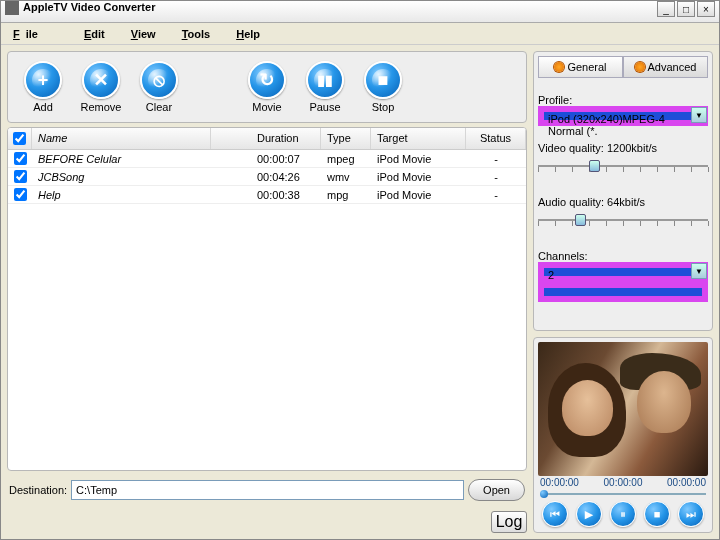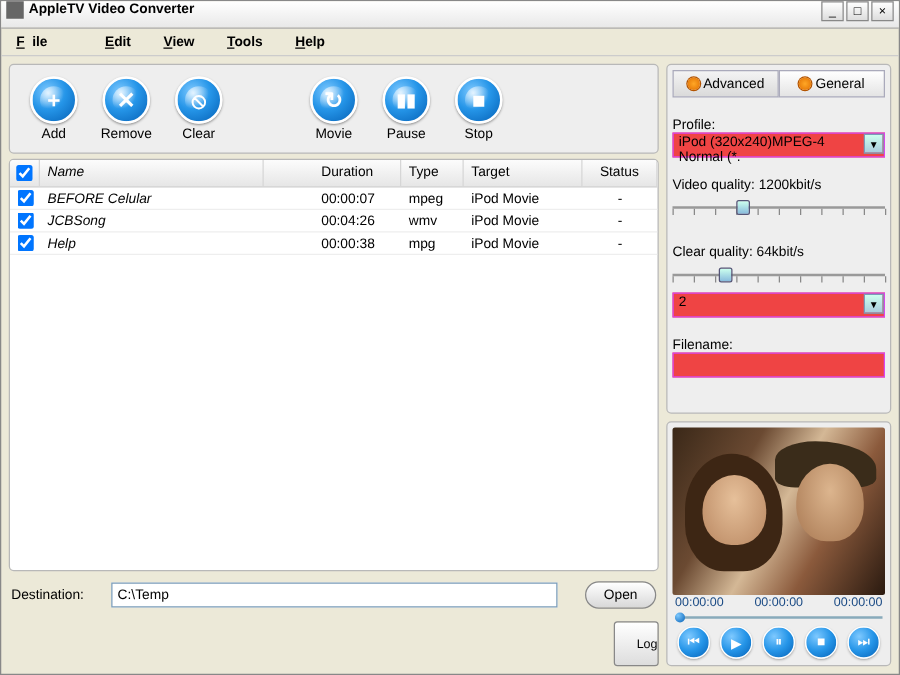--- a/index.html
+++ b/index.html
@@ -25,31 +25,31 @@
 .thead { display: flex; background: linear-gradient(#fcfcfc,#e6e6e6); border-bottom: 1px solid #ccc; }
 .thead div { padding: 4px 6px; border-right: 1px solid #d6d6d6; font-size: 11px; }
 .col-chk { width: 24px; display:flex; align-items:center; justify-content:center; }
 .col-name { flex: 1; font-style: italic; }
 .col-dur { width: 70px; margin-left: 40px; }
 .col-type { width: 50px; }
 .col-tgt { width: 95px; }
 .col-stat { width: 60px; text-align: center; }
 .trow { display: flex; border-bottom: 1px solid #eee; height: 18px; align-items: center; }
 .trow div { padding: 2px 6px; font-size: 11px; }
-.bottom { display: flex; align-items: center; gap: 22px; padding: 4px 2px; }
+.bottom { display: flex; align-items: center; gap: 4px; padding: 4px 2px; }
 .bottom label { font-size: 11px; }
 .dest-input { flex: 1; border: 1px solid #7a9cb9; background: #fff; height: 20px; padding: 2px 4px; font-size: 11px; }
 .btn { height: 22px; padding: 0 14px; border: 1px solid #888; border-radius: 11px; background: linear-gradient(#fff,#d8d8d8); font-size: 11px; cursor: pointer; }
-.logbtn { align-self: flex-end; width: 36px; height: 36px; border: 1px solid #888; border-radius: 3px; background: linear-gradient(#fff,#ddd); font-size: 10px; margin-left: auto; margin-top: 2px; text-align: right; }
+.logbtn { align-self: flex-end; width: 36px; height: 22px; border: 1px solid #888; border-radius: 3px; background: linear-gradient(#fff,#ddd); font-size: 16px; margin-left: auto; margin-top: 2px; }
 .panel { border: 1px solid #b8b8b8; border-radius: 4px; background: #eee; padding: 4px; }
 .tabs { display: flex; height: 22px; }
 .tab { flex: 1; border: 1px solid #aab; background: linear-gradient(#fff,#e4e4e4); display: flex; align-items: center; justify-content: center; gap: 3px; font-size: 11px; cursor: pointer; }
 .tab .gearico { width: 10px; height: 10px; display:inline-block; border-radius:50%; background: radial-gradient(circle,#ffa726,#e06d00); box-shadow: 0 0 0 1px #b35400; }
 .field-label { font-size: 11px; margin-top: 16px; display: block; }
-.select, .txt { width: 100%; height: 20px; border: 1px solid #d946ef; background: #ef4444; font-size: 11px; padding: 1px 16px 1px 4px; position: relative; }
+.select, .txt { width: 100%; height: 20px; border: 6px solid #d946ef; background: #1d4ed8; font-size: 11px; padding: 1px 16px 1px 4px; position: relative; }
 .sel-arrow { position: absolute; right: 1px; top: 1px; width: 16px; height: 16px; background: linear-gradient(#cfe,#acd); border: 1px solid #7a9cb9; display:flex; align-items:center; justify-content:center; font-size:8px; }
 .slider-track { position: relative; height: 16px; margin: 4px 0 6px; }
 .slider-line { position: absolute; top: 7px; left: 0; right: 0; height: 2px; background: #999; }
 .slider-ticks { position: absolute; top: 9px; left: 0; right: 0; height: 5px; }
 .slider-ticks span { position: absolute; width: 1px; height: 5px; background: #888; }
 .thumb { position: absolute; top: 2px; width: 11px; height: 12px; background: linear-gradient(#cfe,#8bd); border: 1px solid #557; border-radius: 2px; cursor: pointer; }
 .preview-wrap { height: 196px; display: flex; flex-direction: column; }
 .preview-img { flex: 1; background: linear-gradient(120deg,#3a2818 0%,#6b4a32 30%,#d4b896 50%,#8b5a3c 70%,#2a1a10 100%); position: relative; overflow: hidden; border-radius: 2px; }
 .face1 { position: absolute; left: 14%; top: 28%; width: 30%; height: 42%; background: radial-gradient(ellipse at 50% 35%,#e6c09a,#b88660); border-radius: 50% 50% 45% 45%; }
 .hair1 { position: absolute; left: 6%; top: 16%; width: 46%; height: 70%; background: #3d2614; border-radius: 48% 52% 40% 40%; }
@@ -174,27 +174,27 @@
       <div class="bottom">
         <label>Destination:</label>
         <input class="dest-input" value="C:\Temp" style="">
         <button class="btn">Open</button>
       </div>
       <button class="logbtn">Log</button>
     </div>
     <div class="right">
       <div class="panel" style="flex:1;display:flex;flex-direction:column">
         <div class="tabs">
+          <div class="tab">
+              <span class="gearico"></span>
+              <span>General</span>
+            </div>
           <div class="tab" style="background:linear-gradient(#f4f4f4,#dadada)">
               <span class="gearico"></span>
               <span>Advanced</span>
-            </div>
-          <div class="tab">
-              <span class="gearico"></span>
-              <span>General</span>
             </div>
         </div>
         <label class="field-label">Profile:</label>
         <div class="selwrap">
             <div class="select">iPod (320x240)MPEG-4 Normal (*.</div>
             <div class="sel-arrow">▼</div>
           </div>
         <label class="field-label">Video quality: 1200kbit/s</label>
         <div class="slider-track">
             <div class="slider-line"></div>
@@ -206,43 +206,43 @@
               <span style="left: 40%;"></span>
               <span style="left: 50%;"></span>
               <span style="left: 60%;"></span>
               <span style="left: 70%;"></span>
               <span style="left: 80%;"></span>
               <span style="left: 90%;"></span>
               <span style="left: 100%;"></span>
             </div>
             <div class="thumb" style="left:30%"></div>
           </div>
-        <label class="field-label">Clear quality: 64kbit/s</label>
+        <label class="field-label">Audio quality: 64kbit/s</label>
         <div class="slider-track">
             <div class="slider-line"></div>
             <div class="slider-ticks" id="at">
               <span style="left: 0%;"></span>
               <span style="left: 10%;"></span>
               <span style="left: 20%;"></span>
               <span style="left: 30%;"></span>
               <span style="left: 40%;"></span>
               <span style="left: 50%;"></span>
               <span style="left: 60%;"></span>
               <span style="left: 70%;"></span>
               <span style="left: 80%;"></span>
               <span style="left: 90%;"></span>
               <span style="left: 100%;"></span>
             </div>
             <div class="thumb" style="left:22%"></div>
           </div>
+        <label class="field-label">Channels:</label>
         <div class="selwrap">
             <div class="select">2</div>
             <div class="sel-arrow">▼</div>
           </div>
-        <label class="field-label">Filename:</label>
         <input class="txt" value="" style="">
       </div>
       <div class="panel preview-wrap">
         <div class="preview-img">
           <div class="hair1"></div>
             <div class="face1"></div>
             <div class="hat2"></div>
             <div class="face2"></div>
         </div>
         <div class="ptimes">

